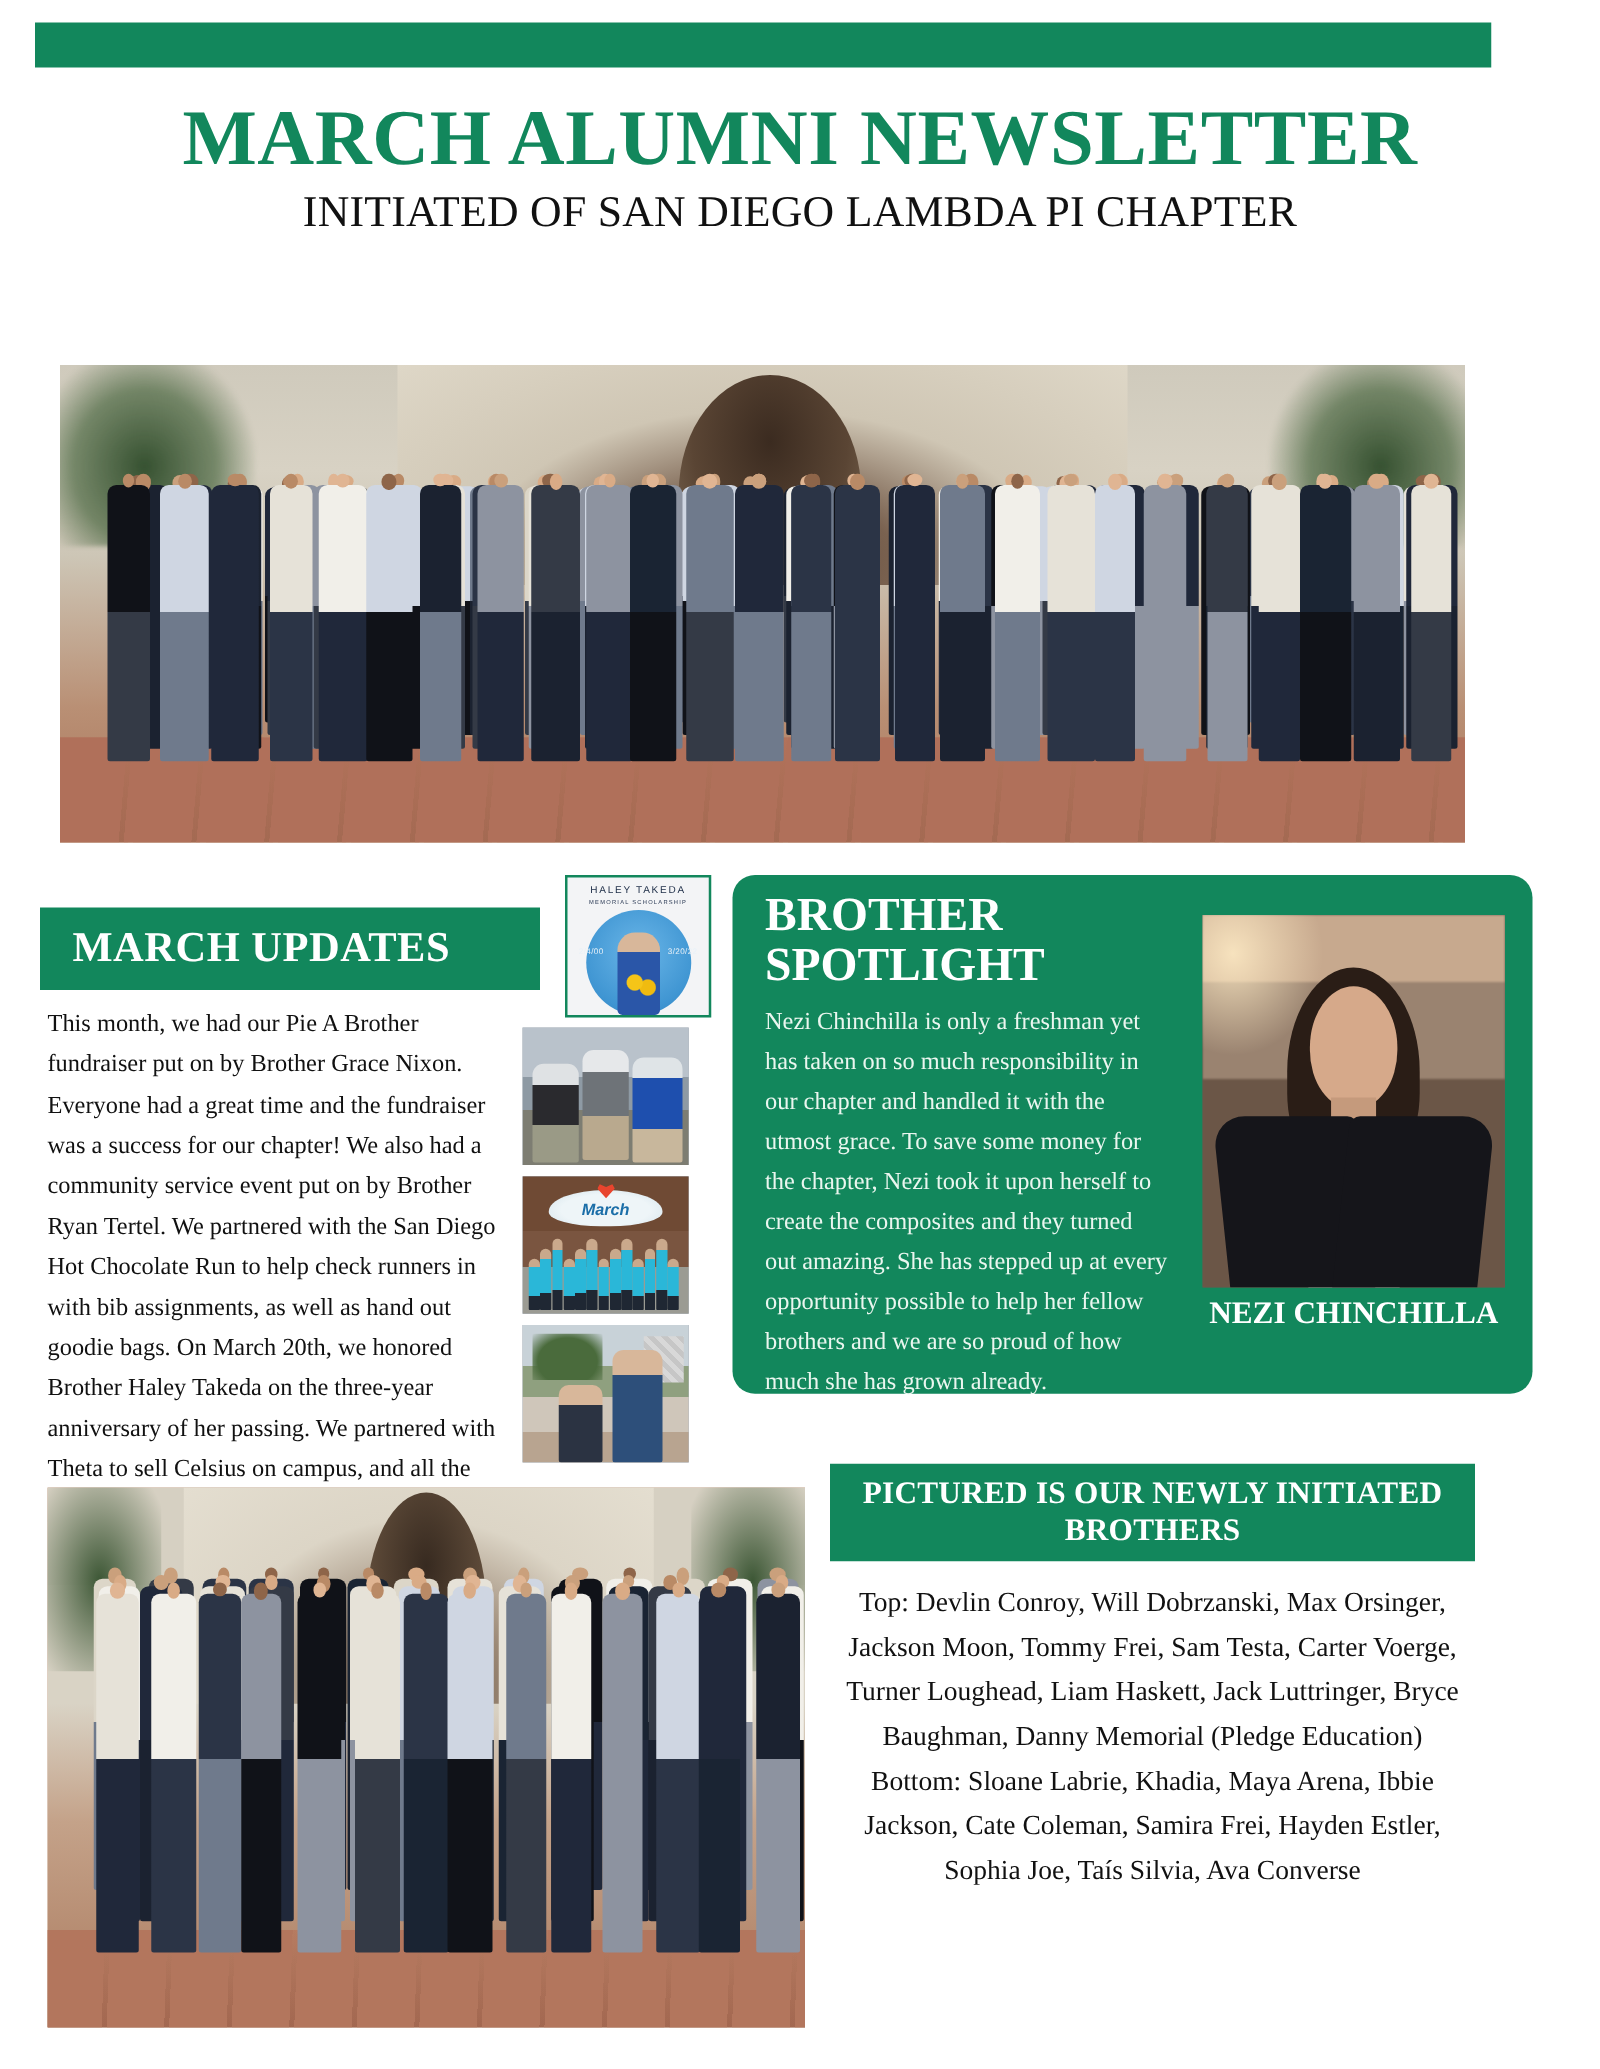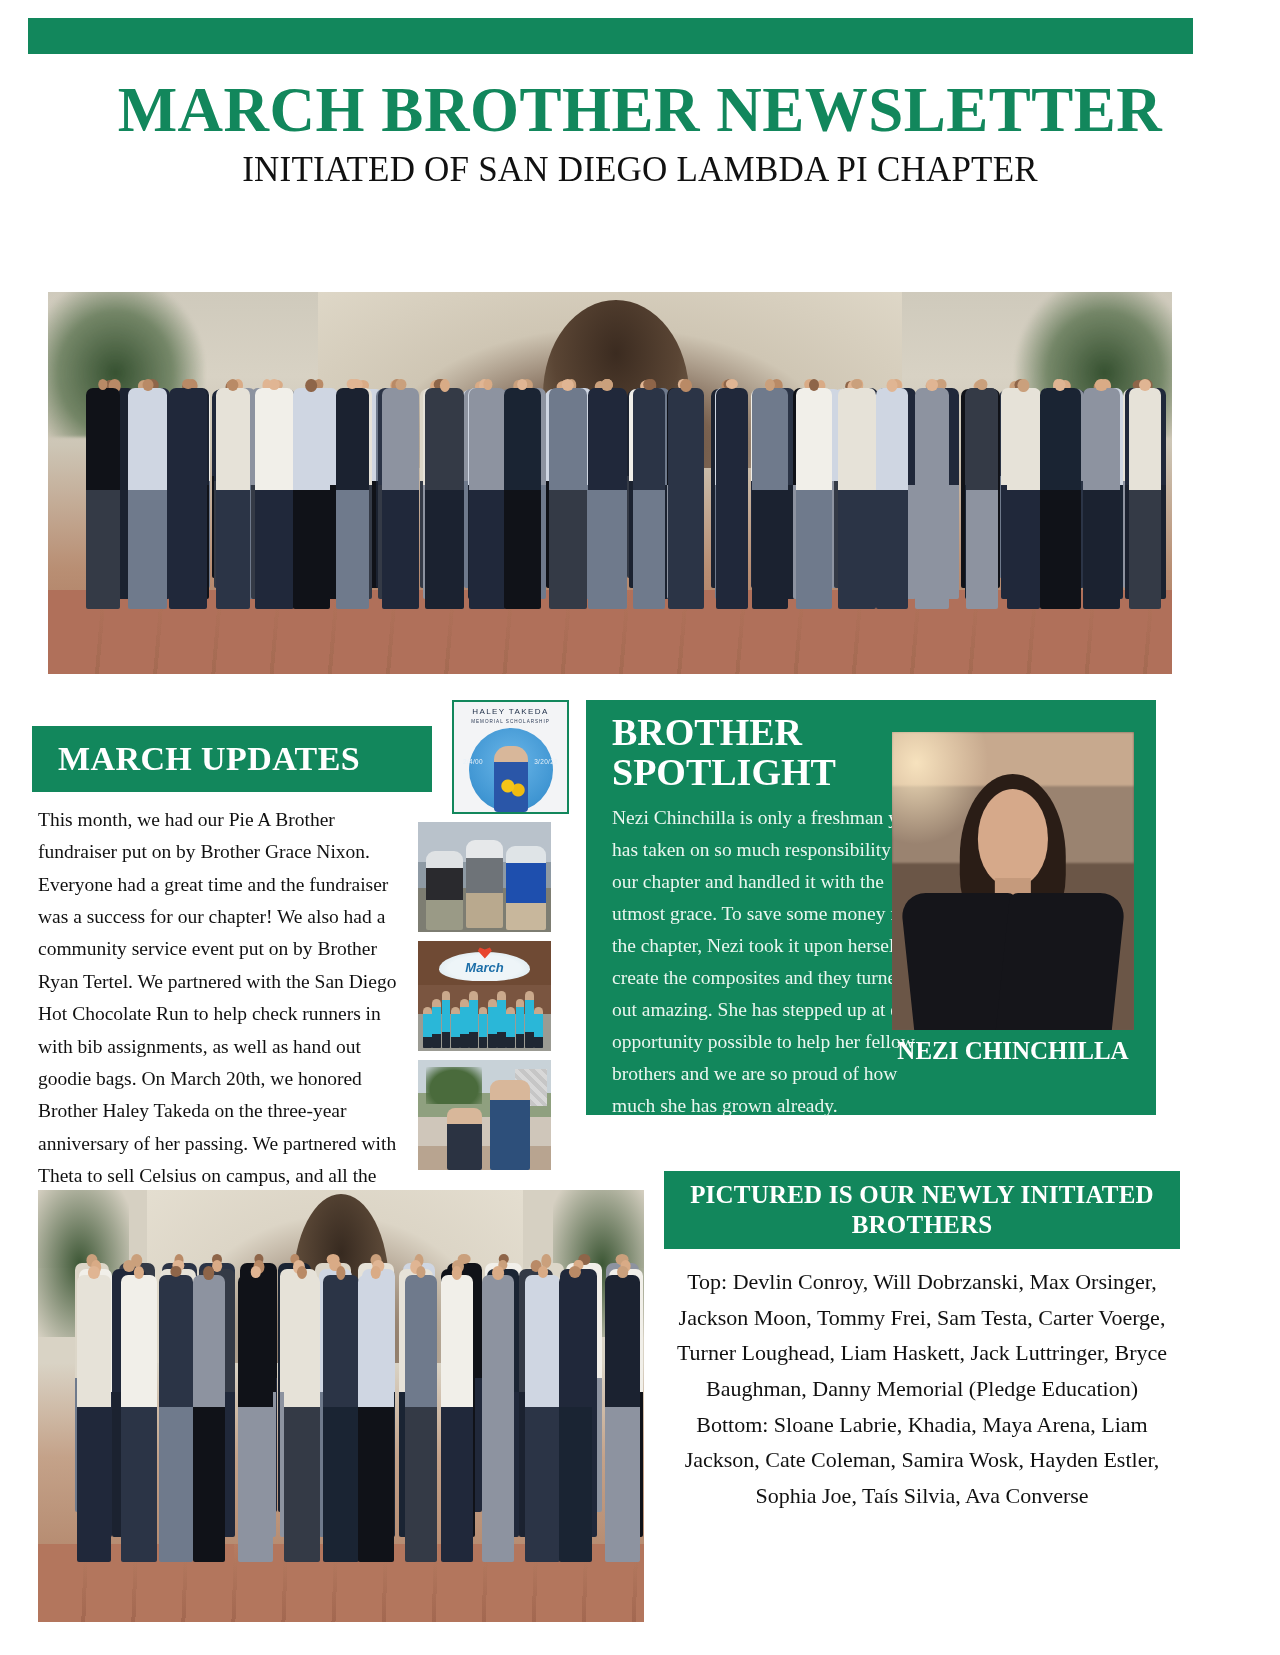--- a/index.html
+++ b/index.html
@@ -229,23 +229,24 @@
   .mp3-b { position:absolute; left:54%; bottom:0; width:30%; height:82%;
     background: linear-gradient(180deg,#d8b79a 0 22%, #2d4f7a 22% 100%); border-radius:9px 9px 2px 2px;}
   .mp3-board { position:absolute; right:3%; top:8%; width:24%; height:34%;
     background: repeating-linear-gradient(45deg,#d8d8d8 0 4px,#c6c6c6 4px 8px); }
 
   
   .spotlight {
     position: absolute;
     left: 586px;
     top: 700px;
-    width: 570px;
+    width: 640px;
     height: 415px;
     background: #12875c;
+    border-radius: 18px;
   }
   .spot-title {
     position: absolute;
     left: 26px;
     top: 12px;
     width: 320px;
     color: #ffffff;
     font-size: 38px;
     font-weight: bold;
     line-height: 1.06;
@@ -354,21 +355,21 @@
     background: repeating-linear-gradient(92deg,#b3765d 0 46px, #a76b5224 46px 50px),
                 linear-gradient(180deg,#b97e63 0%,#a26750 100%); }
   .bp-crowd { position:absolute; left:3%; bottom:14%; width:94%; height:72%; }
 </style>
 </head>
 <body>
 
 <div class="top-bar"></div>
 
 <div class="masthead">
-  <h1 class="title-2">MARCH BROTHER NEWSLETTER</h1>
+  <h1 class="title-2">MARCH ALUMNI NEWSLETTER</h1>
   <div class="title-3">INITIATED OF SAN DIEGO  LAMBDA PI CHAPTER</div>
 </div>
 
 <div class="hero-photo">
   <div class="sky-blur"></div>
   <div class="palm-l"></div>
   <div class="palm-r"></div>
   <div class="facade"></div>
   <div class="arch"></div>
   <div class="ground"></div>
@@ -754,21 +755,21 @@
     <div class="sp-jacket-r"></div>
   </div>
   <div class="spot-name">NEZI CHINCHILLA</div>
 </div>
 
 <div class="pictured-banner">
   <h3>PICTURED IS OUR NEWLY INITIATED BROTHERS</h3>
 </div>
 <div class="pictured-list">
   <div>Top: Devlin Conroy, Will Dobrzanski, Max Orsinger, Jackson Moon, Tommy Frei, Sam Testa, Carter Voerge, Turner Loughead, Liam Haskett, Jack Luttringer, Bryce Baughman, Danny Memorial (Pledge Education)</div>
-  <div>Bottom: Sloane Labrie, Khadia, Maya Arena, Liam Jackson, Cate Coleman, Samira Wosk, Hayden Estler, Sophia Joe, Taís Silvia, Ava Converse</div>
+  <div>Bottom: Sloane Labrie, Khadia, Maya Arena, Ibbie Jackson, Cate Coleman, Samira Frei, Hayden Estler, Sophia Joe, Taís Silvia, Ava Converse</div>
 </div>
 
 <div class="bottom-photo">
   <div class="bp-bg"></div>
   <div class="bp-palm-l"></div>
   <div class="bp-palm-r"></div>
   <div class="bp-facade"></div>
   <div class="bp-arch"></div>
   <div class="bp-ground"></div>
   <div class="bp-crowd" id="bottom-crowd">

